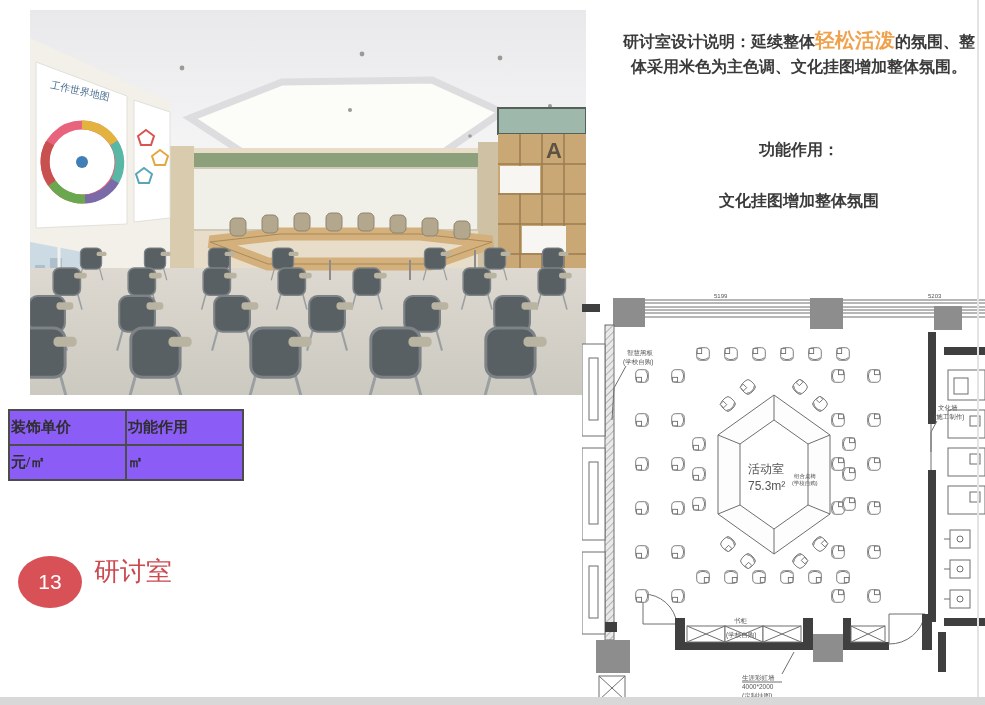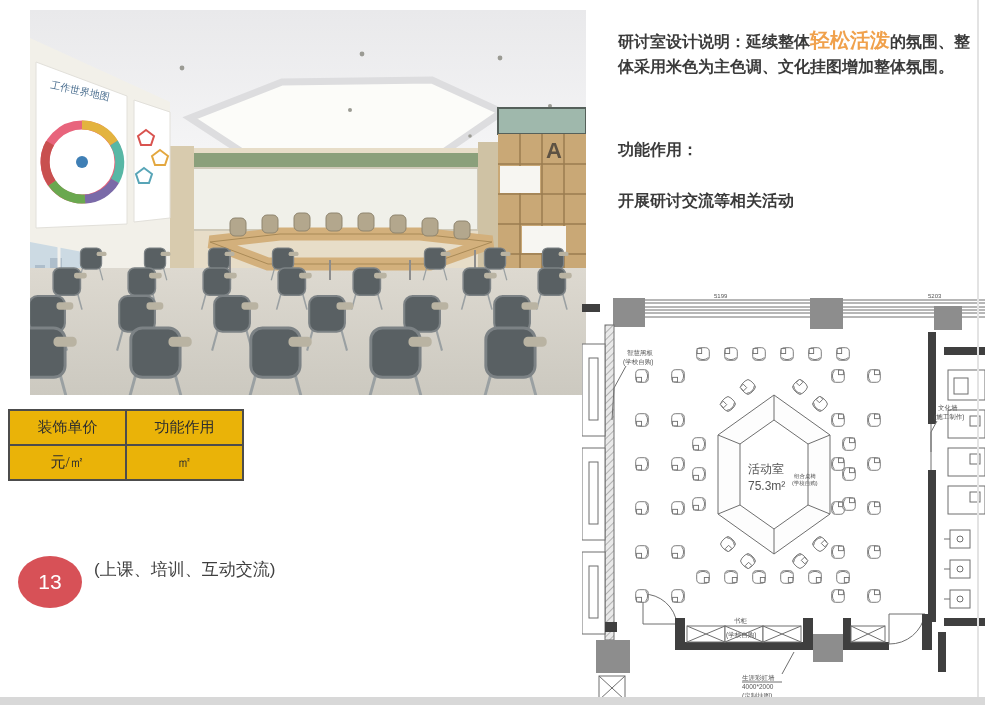--- a/index.html
+++ b/index.html
@@ -9,32 +9,32 @@
     font-family:"Liberation Sans","DejaVu Sans",sans-serif;
     color:#3a3a3a;
   }
   .slide-edge-bottom{position:absolute;left:0;top:697px;width:985px;height:8px;background:#d8d8d8;}
   .slide-edge-right{position:absolute;left:977px;top:0;width:2px;height:697px;background:#e3e3e3;}
 
   
   .photo{position:absolute;left:30px;top:10px;width:556px;height:385px;overflow:hidden;background:#efeeec;}
 
   
-  .desc{position:absolute;left:618px;top:26px;width:362px;}
+  .desc{position:absolute;left:618px;top:26px;width:362px;text-align:center;}
   .desc p{margin:0;font-size:16px;font-weight:700;line-height:1.45;color:#3a3a3a;}
   .desc .hl{font-size:20px;font-weight:700;color:var(--accent-orange,#f0a14c);}
   .desc .fn-label{margin-top:60px;}
   .desc .fn-text{margin-top:28px;font-weight:600;}
 
   
   .info-table{position:absolute;left:8px;top:409px;border-collapse:collapse;
     font-family:"Liberation Serif","DejaVu Serif",serif;}
   .info-table th,.info-table td{
-    border:2px solid #4c4c4c;width:113px;height:31px;text-align:center;
-    font-size:15px;font-weight:400;color:#2e2e2e;background:#eab308;}
+    border:2px solid #4c4c4c;width:113px;height:31px;text-align:left;
+    font-size:15px;font-weight:700;color:#2e2e2e;background:#8b5cf6;}
 
   
   .section{position:absolute;left:18px;top:556px;display:flex;align-items:flex-start;}
   .badge{width:64px;height:52px;border-radius:50%;background:var(--accent-red,#d75157);
     color:#fff;font-size:21px;display:flex;align-items:center;justify-content:center;}
   .section-text{margin-left:12px;}
   .section-title{font-size:26px;color:var(--accent-red-dark,#cb4a50);line-height:1.05;margin-top:2px;}
   .section-sub{font-size:17px;color:#3f3f3f;margin-top:2px;}
 
   
@@ -297,40 +297,40 @@
           <rect x="4" y="0" width="34" height="34" rx="8" fill="#596063" stroke="#7c8285" stroke-width="2"></rect>
           <rect x="30" y="6" width="16" height="7" rx="3" fill="#b9b3a2"></rect>
         </g>
       </g>
   </svg>
 </div>
 
 <div class="desc">
   <p><span>研讨室设计说明：延续整体</span><span class="hl">轻松活泼</span><span>的氛围、整体采用米色为主色调、文化挂图增加整体氛围。</span></p>
   <p class="fn-label">功能作用：</p>
-  <p class="fn-text">开展研讨交流等相关活动</p>
+  <p class="fn-text">文化挂图增加整体氛围</p>
 </div>
 
 <table class="info-table">
   <tbody>
       <tr>
     <th>装饰单价</th>
     <th>功能作用</th>
   </tr>
   <tr>
     <td>元/㎡</td>
     <td>㎡</td>
   </tr>
 </tbody>
   </table>
 
 <div class="section">
   <div class="badge">13</div>
   <div class="section-text">
-    <div class="section-sub">(上课、培训、互动交流)</div>
+    <div class="section-title">研讨室</div>
   </div>
 </div>
 
 <svg class="floorplan" viewBox="0 0 403 408">
   <defs>
     <pattern id="hatch" width="5" height="5" patternUnits="userSpaceOnUse" patternTransform="rotate(45)">
       <rect width="5" height="5" fill="#e9e9e9"></rect>
         <line x1="0" y1="0" x2="0" y2="5" stroke="#9a9a9a" stroke-width="1.4"></line>
     </pattern>
     <symbol id="fpchair" viewBox="0 0 20 20">

